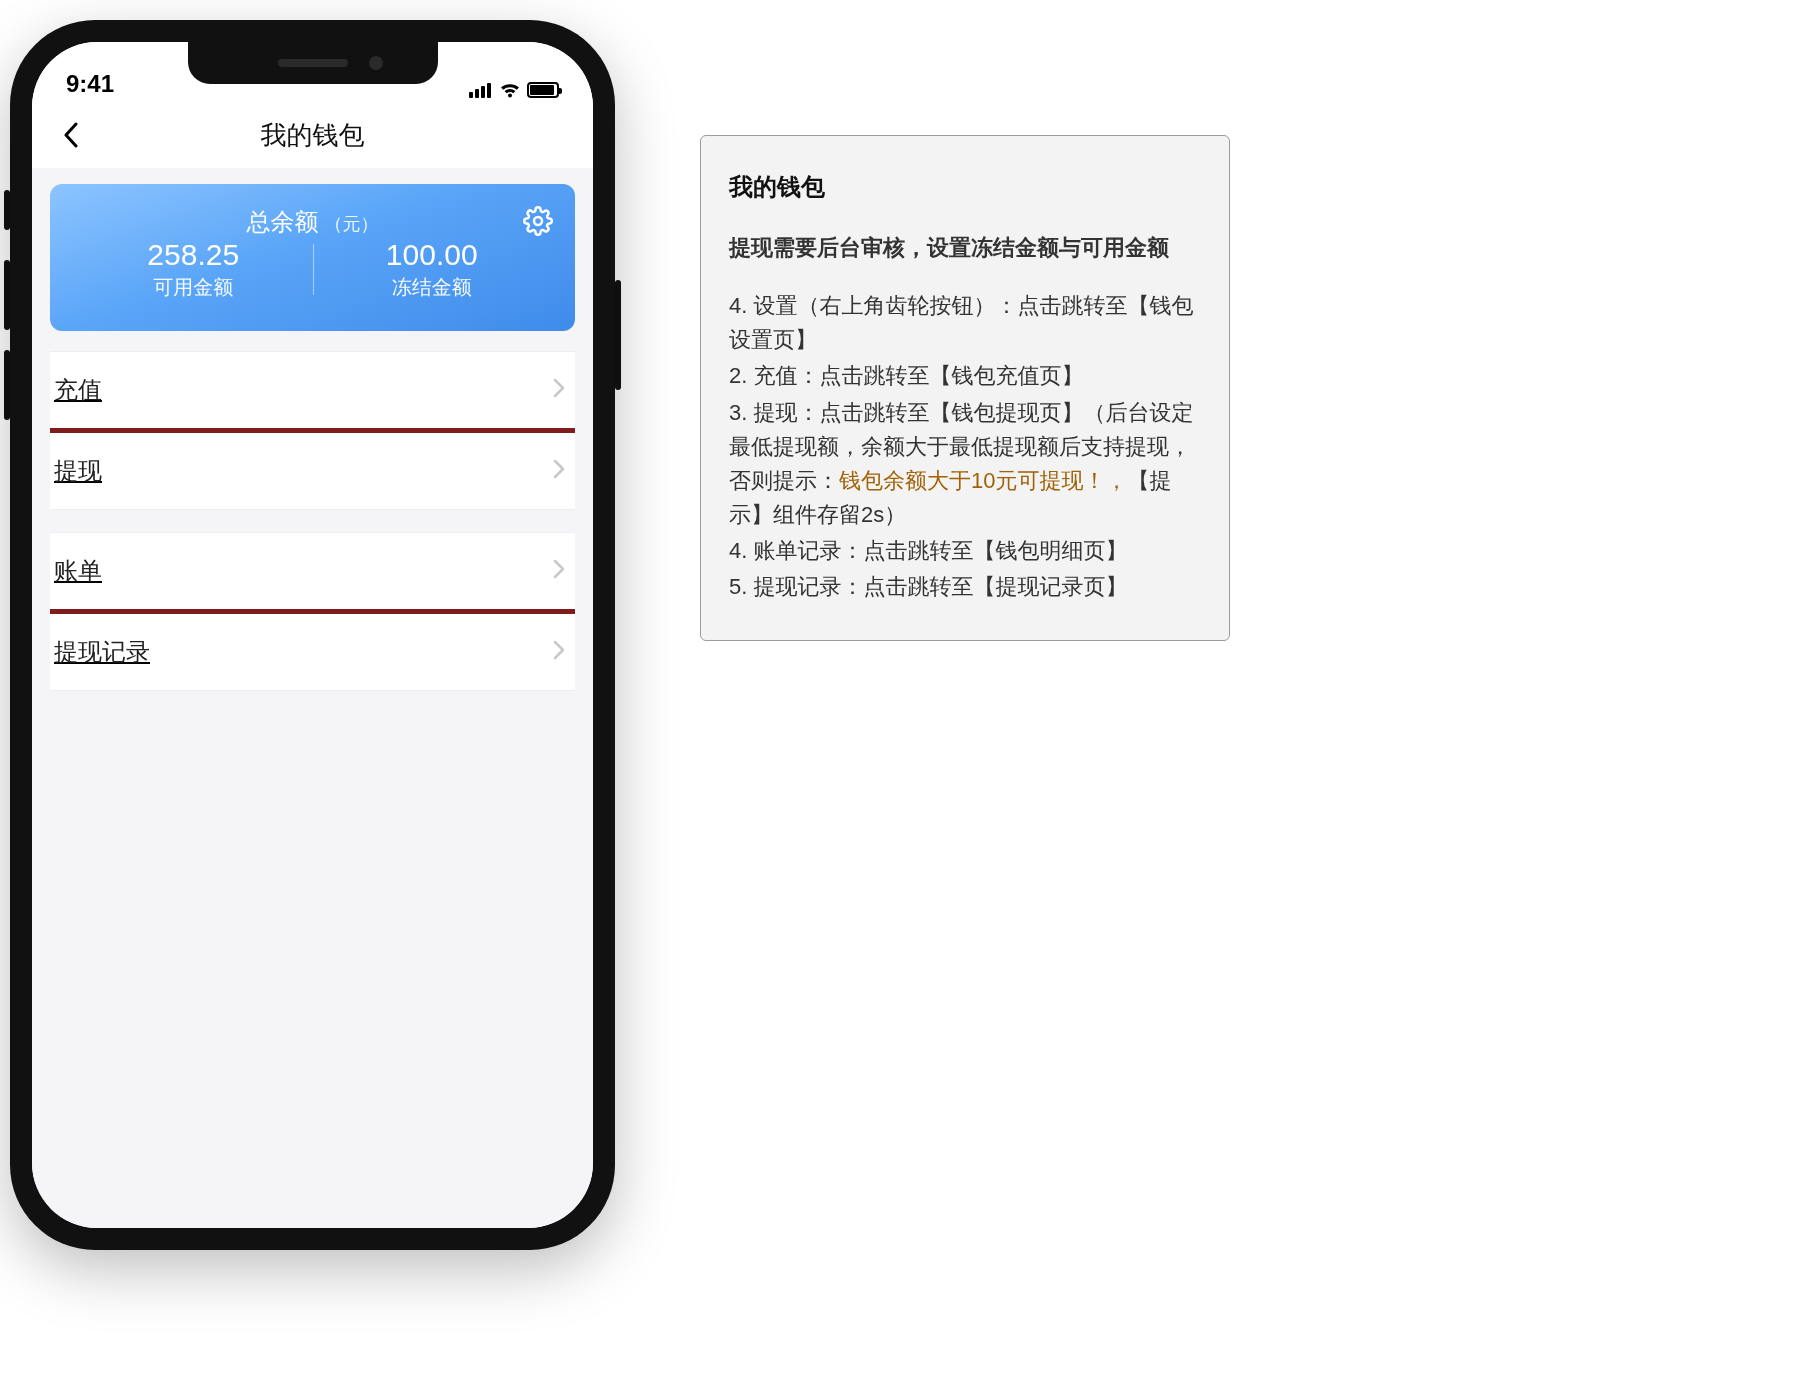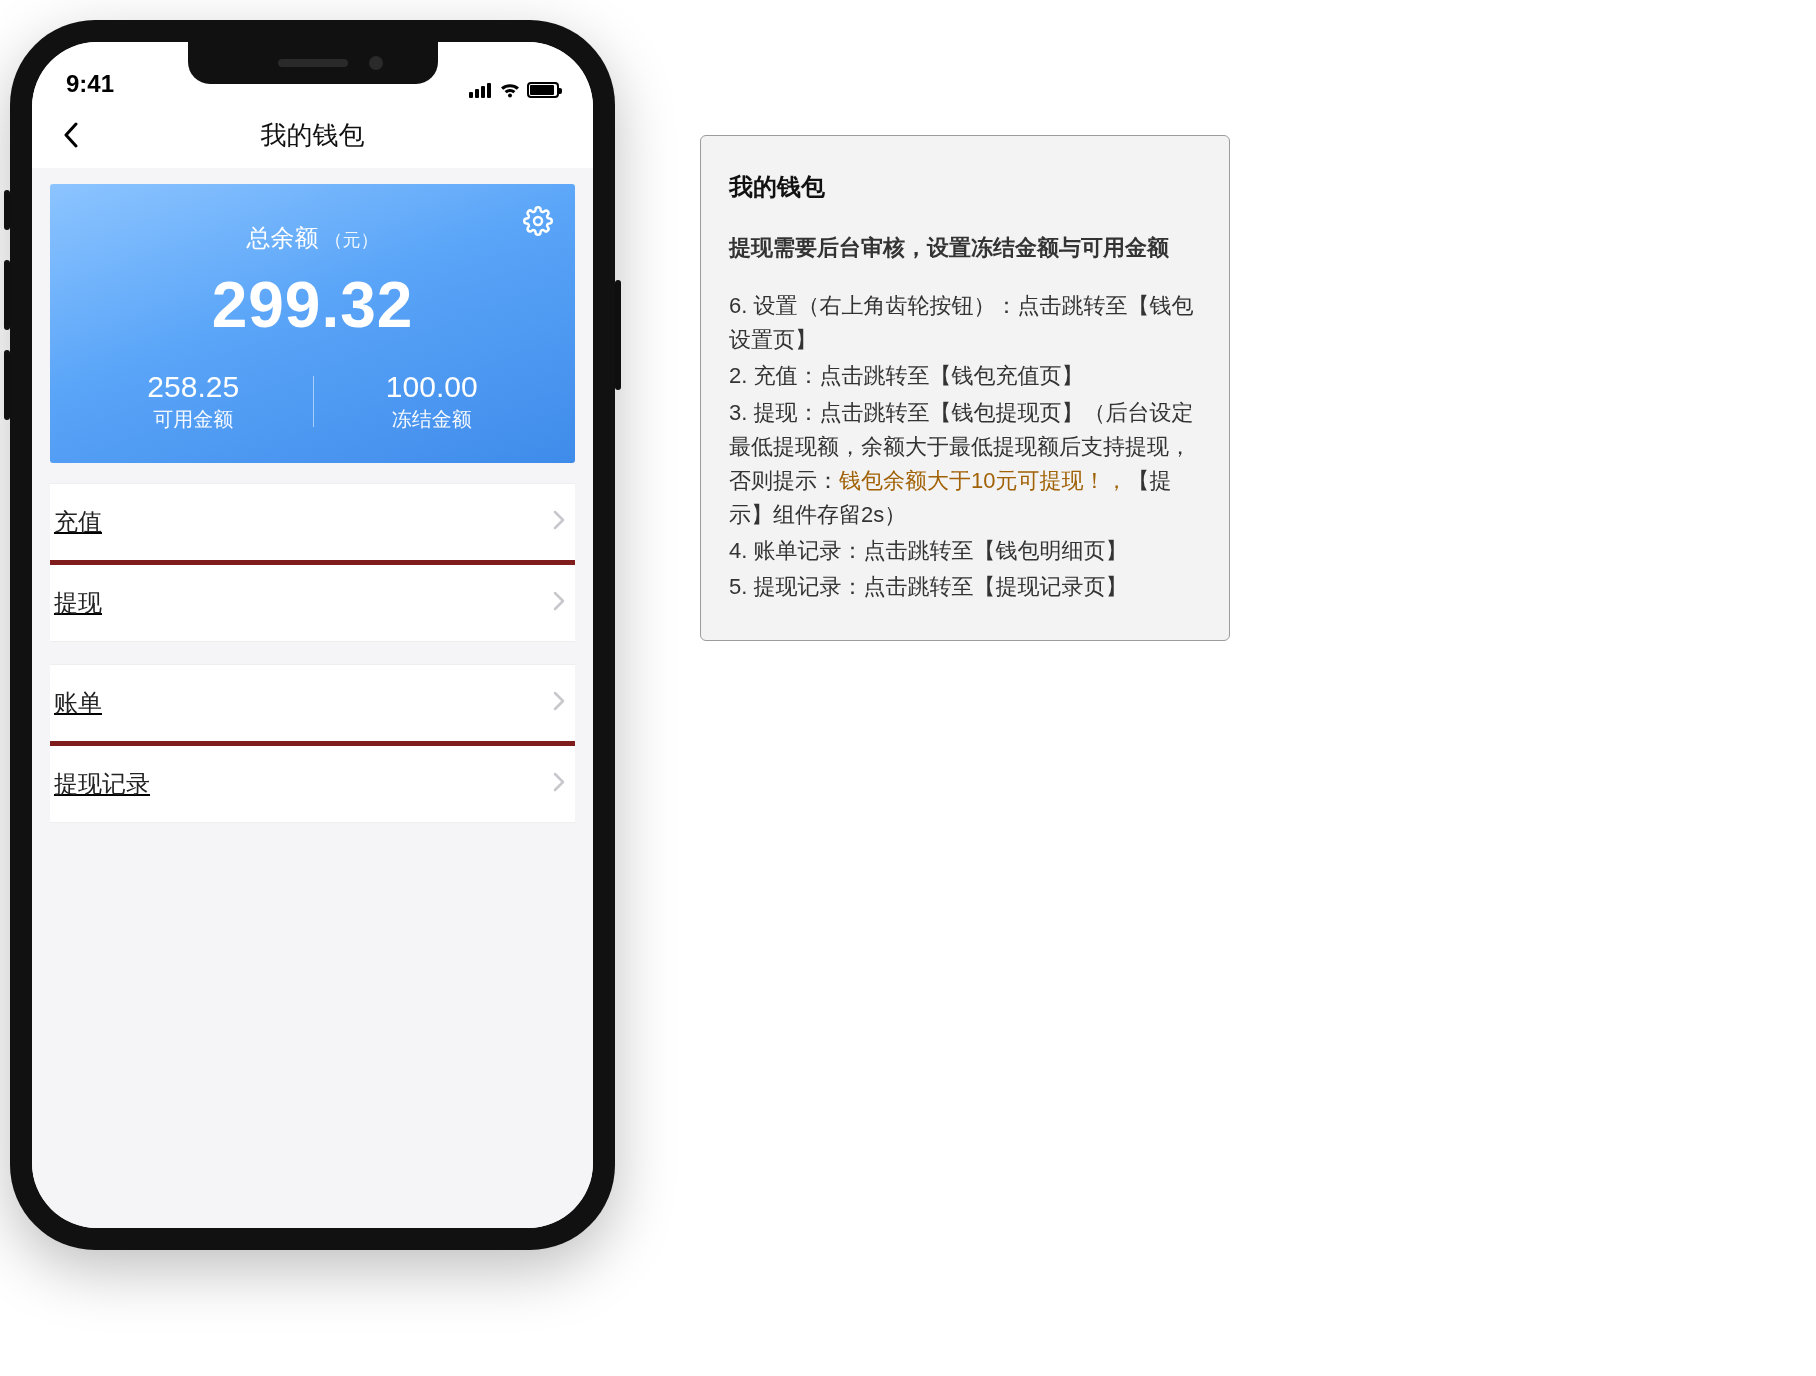--- a/index.html
+++ b/index.html
@@ -107,23 +107,23 @@
 
   
   .content {
     padding: 16px 18px 0;
     background: #f5f5f7;
     height: calc(100% - 126px);
   }
 
   .balance-card {
     background: linear-gradient(160deg, #8cc4ff 0%, #5aa5f8 45%, #3f8bea 100%);
-    border-radius: 3px;
+    border-radius: 12px;
     color: #fff;
-    padding: 38px 24px 30px;
+    padding: 22px 24px 30px;
     position: relative;
   }
   .balance-card .gear {
     position:absolute; right:22px; top:22px; width:30px; height:30px; cursor:pointer;
   }
   .balance-label-row {
     display:flex; justify-content:center; align-items:baseline; gap:6px;
   }
   .balance-label-row .lbl { font-size:24px; font-weight:400; }
   .balance-label-row .unit { font-size:18px; opacity:0.9; }
@@ -231,21 +231,20 @@
             <svg width="30" height="30" viewBox="0 0 24 24" fill="none" stroke="#fff" stroke-width="2">
               <circle cx="12" cy="12" r="3.2"></circle>
               <path d="M19.4 15a1.7 1.7 0 00.34 1.87l.06.06a2 2 0 11-2.83 2.83l-.06-.06a1.7 1.7 0 00-1.87-.34 1.7 1.7 0 00-1.03 1.56V21a2 2 0 11-4 0v-.09A1.7 1.7 0 009 19.4a1.7 1.7 0 00-1.87.34l-.06.06a2 2 0 11-2.83-2.83l.06-.06A1.7 1.7 0 004.6 15a1.7 1.7 0 00-1.56-1.03H3a2 2 0 110-4h.09A1.7 1.7 0 004.6 9a1.7 1.7 0 00-.34-1.87l-.06-.06a2 2 0 112.83-2.83l.06.06A1.7 1.7 0 009 4.6a1.7 1.7 0 001.03-1.56V3a2 2 0 114 0v.09c0 .68.4 1.29 1.03 1.55A1.7 1.7 0 0017 4.3l.06-.06a2 2 0 112.83 2.83l-.06.06A1.7 1.7 0 0019.4 9c.26.63.87 1.03 1.55 1.03H21a2 2 0 110 4h-.09c-.68 0-1.29.4-1.55 1.03z"></path>
             </svg>
           </div>
 
           <div class="balance-label-row">
             <span class="lbl">总余额</span>
             <span class="unit">（元）</span>
           </div>
-          <div class="balance-total">299.32</div>
 
           <div class="balance-split">
             <div class="balance-col">
               <div class="val">258.25</div>
               <div class="cap">可用金额</div>
             </div>
             <div class="balance-col">
               <div class="val">100.00</div>
               <div class="cap">冻结金额</div>
             </div>
@@ -292,21 +291,21 @@
 
       </div>
     </div>
   </div>
 </div>
 
 <div class="anno">
   <h3>我的钱包</h3>
   <p>提现需要后台审核，设置冻结金额与可用金额</p>
   <ol>
-    <li>6. 设置（右上角齿轮按钮）：点击跳转至【钱包设置页】</li>
+    <li>4. 设置（右上角齿轮按钮）：点击跳转至【钱包设置页】</li>
     <li>2. 充值：点击跳转至【钱包充值页】</li>
     <li>
       <span>3. 提现：点击跳转至【钱包提现页】（后台设定最低提现额，余额大于最低提现额后支持提现，否则提示：</span><span class="hl">钱包余额大于10元可提现！，</span><span>【提示】组件存留2s）</span>
     </li>
     <li>4. 账单记录：点击跳转至【钱包明细页】</li>
     <li>5. 提现记录：点击跳转至【提现记录页】</li>
   </ol>
 </div>
 
 </body></html>

